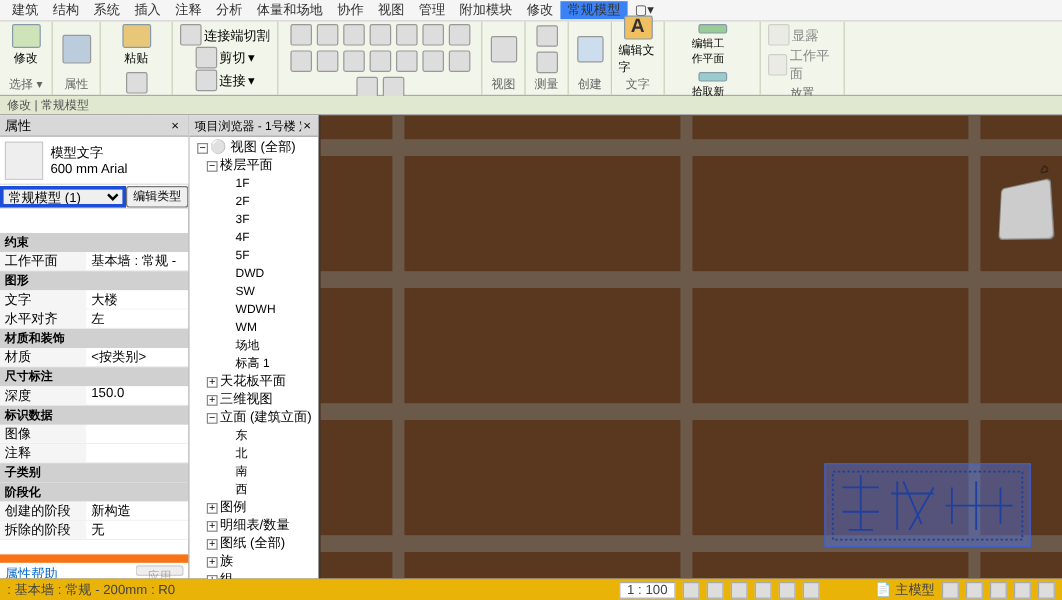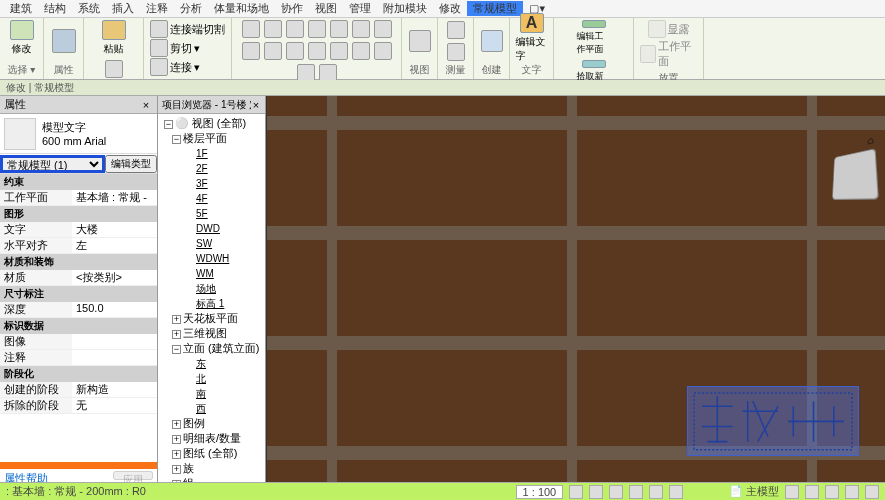--- a/index.html
+++ b/index.html
@@ -18,43 +18,43 @@
 .modify-bar { height: 16px; background: #e0e8d0; border-bottom: 1px solid #aaa; padding: 0 6px; font-size: 10px; color: #555; display: flex; align-items: center; }
 .main { flex: 1; display: flex; min-height: 0; }
 .left-panel { width: 158px; background: #fff; border-right: 1px solid #999; display: flex; flex-direction: column; }
 .panel-header { height: 18px; background: #d8d8d8; display: flex; align-items: center; padding: 0 4px; justify-content: space-between; border-bottom: 1px solid #aaa; }
 .panel-header .close { width: 14px; height: 14px; text-align: center; line-height: 14px; }
 .prop-preview { height: 40px; background: #fff; display: flex; align-items: center; padding: 4px; border-bottom: 1px solid #ddd; gap: 6px; }
 .prop-preview .thumb { width: 32px; height: 32px; background: #eee; border: 1px solid #ccc; }
 .prop-type-row { display: flex; height: 20px; border-bottom: 1px solid #ddd; align-items: center; }
 .prop-type-row select { flex: 1; font-size: 11px; border: 3px solid #1d4ed8; height: 18px; }
 .prop-type-row button { width: 52px; font-size: 10px; height: 18px; }
-.prop-grid { flex: 1; overflow: auto; }
+.prop-grid { flex: 1; overflow: auto; margin-top: 20px; }
 .prop-cat { background: #d0d0d0; padding: 1px 4px; font-size: 10px; font-weight: bold; }
 .prop-row { display: flex; height: 16px; border-bottom: 1px solid #eee; }
 .prop-row .k { width: 72px; padding-left: 4px; background: #f5f5f5; overflow: hidden; }
 .prop-row .v { flex: 1; padding-left: 4px; background: #fff; overflow: hidden; }
 .prop-footer { height: 20px; display: flex; justify-content: space-between; padding: 2px 4px; border-top: 7px solid #f97316; }
 .prop-footer span { color: #06c; }
 .prop-footer button { font-size: 10px; padding: 0 8px; }
 .browser-panel { width: 108px; background: #fff; border-right: 1px solid #999; display: flex; flex-direction: column; }
 .tree { flex: 1; overflow: auto; padding: 2px; }
 .tree-node { padding-left: 4px; line-height: 15px; white-space: nowrap; cursor: default; }
 .tree-node.l1 { padding-left: 12px; }
-.tree-node.l3 { padding-left: 36px; font-size: 10px; text-decoration: underline; }
+.tree-node.l3 { padding-left: 36px; font-size: 10px; }
 .tree-expander { display: inline-block; width: 9px; height: 9px; border: 1px solid #888; text-align: center; line-height: 7px; font-size: 9px; margin-right: 2px; background: #fff; }
 .viewport { flex: 1; background: #5a3820; position: relative; overflow: hidden; border-left: 1px solid #333; }
 .viewport .beam { position: absolute; background: #6b5a4a; }
 .viewport .col { position: absolute; background: #6b5a4a; width: 10px; top: 0; bottom: 0; }
 .model-text { position: absolute; left: 420px; top: 290px; width: 172px; height: 70px; }
 .model-box { width: 100%; height: 100%; border: 1px solid #4060d0; background: rgba(80,110,210,0.5); position: relative; }
 .model-scribble { position: absolute; inset: 4px; }
 .viewcube { position: absolute; right: 8px; top: 55px; width: 48px; height: 48px; background: #ccc; border: 1px solid #888; border-radius: 4px; transform: perspective(100px) rotateX(15deg) rotateY(-25deg); }
 .viewcube .home { position: absolute; top: -18px; right: 0; font-size: 12px; }
-.statusbar { height: 18px; background: #bef264; border-top: 1px solid #aaa; display: flex; align-items: center; padding: 0 6px; font-size: 10px; color: #444; justify-content: space-between; }
+.statusbar { height: 18px; background: #eab308; border-top: 1px solid #aaa; display: flex; align-items: center; padding: 0 6px; font-size: 10px; color: #444; justify-content: space-between; }
 .sb-right { display: flex; gap: 6px; align-items: center; }
 .sb-scale { border: 1px solid #aaa; padding: 0 6px; background: #fff; }
 .sb-icon { width: 14px; height: 14px; background: #ddd; border: 1px solid #aaa; }
 </style>
 </head>
 <body>
 
 <div class="menubar">
 <span>建筑</span>
     <span>结构</span>
@@ -93,21 +93,21 @@
           <span>粘贴</span>
         </div>
       <div style="display:flex;flex-direction:column;gap:2px">
         <div class="rb-icon"></div>
         <div class="rb-icon"></div>
       </div>
     </div>
     <div class="ribbon-group-label">剪贴板</div>
   </div>
   <div class="ribbon-group" style="width:88px">
-    <div class="ribbon-icons" style="flex-direction:column;align-items:flex-start;gap:1px;font-size:10px">
+    <div class="ribbon-icons" style="flex-direction:row;align-items:flex-start;gap:1px;font-size:10px">
       <div style="display:flex;gap:2px;align-items:center">
           <div class="rb-icon"></div>
           <span>连接端切割</span>
         </div>
       <div style="display:flex;gap:2px;align-items:center"><div class="rb-icon"></div><span>剪切</span> ▾</div>
       <div style="display:flex;gap:2px;align-items:center"><div class="rb-icon"></div><span>连接</span> ▾</div>
     </div>
     <div class="ribbon-group-label">几何图形</div>
   </div>
   <div class="ribbon-group" style="width:170px">
@@ -164,21 +164,21 @@
           <span style="font-size:9px">编辑工作平面</span>
         </div>
       <div class="rb-big" style="width:34px">
           <div class="ic" style="background:#9cc"></div>
           <span style="font-size:9px">拾取新的</span>
         </div>
     </div>
     <div class="ribbon-group-label">工作平面</div>
   </div>
   <div class="ribbon-group" style="width:70px">
-    <div class="ribbon-icons" style="flex-direction:row;align-items:flex-start;gap:1px;font-size:10px;color:#888">
+    <div class="ribbon-icons" style="flex-direction:column;align-items:flex-start;gap:1px;font-size:10px;color:#888">
       <div style="display:flex;gap:2px;align-items:center">
           <div class="rb-icon" style="opacity:.4"></div>
           <span>显露</span>
         </div>
       <div style="display:flex;gap:2px;align-items:center">
           <div class="rb-icon" style="opacity:.4"></div>
           <span>工作平面</span>
         </div>
     </div>
     <div class="ribbon-group-label">放置</div>
@@ -231,20 +231,21 @@
         </div>
         <div class="prop-cat">标识数据</div>
         <div class="prop-row">
           <div class="k">图像</div>
           <div class="v"></div>
         </div>
         <div class="prop-row">
           <div class="k">注释</div>
           <div class="v"></div>
         </div>
+        <div class="prop-cat">子类别</div>
         <div class="prop-cat">阶段化</div>
         <div class="prop-row">
           <div class="k">创建的阶段</div>
           <div class="v">新构造</div>
         </div>
         <div class="prop-row">
           <div class="k">拆除的阶段</div>
           <div class="v">无</div>
         </div>
       </div>

